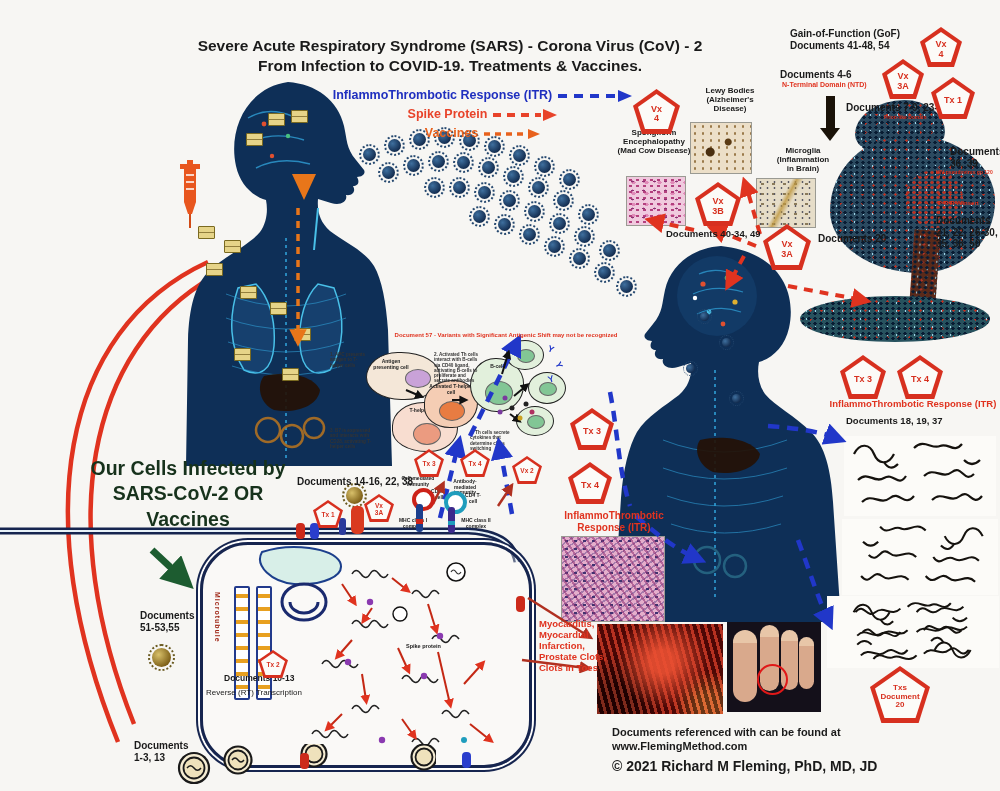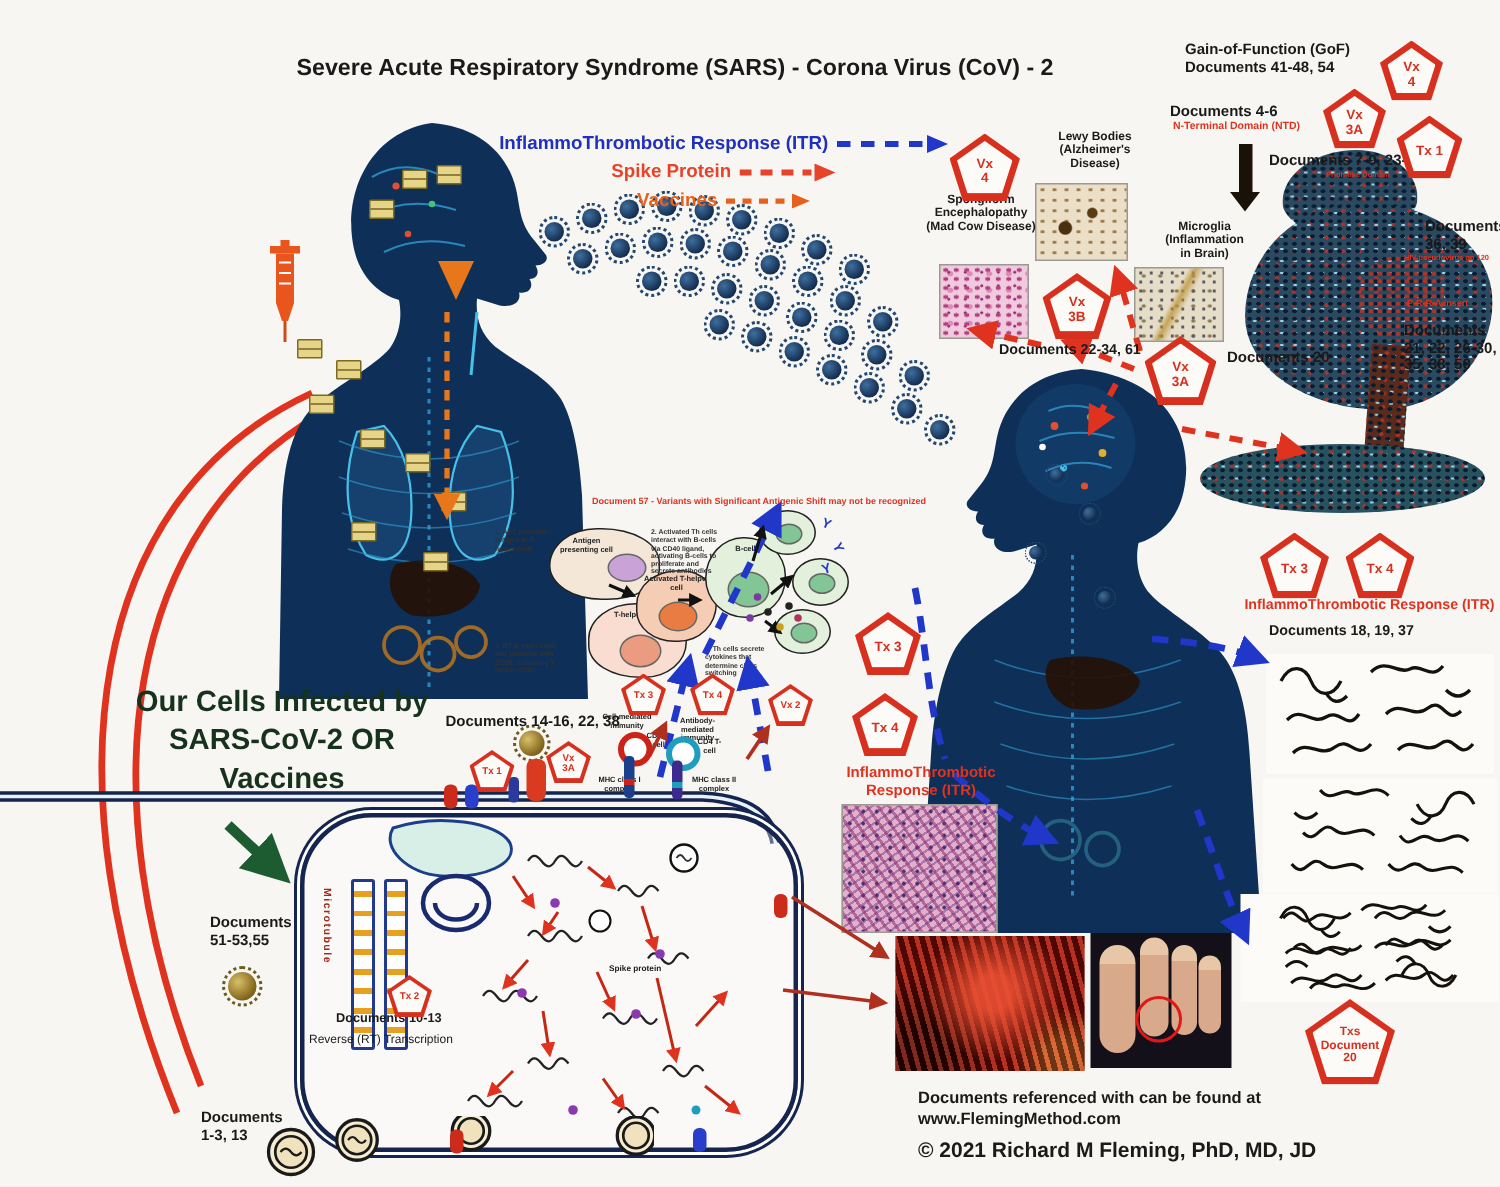--- a/index.html
+++ b/index.html
@@ -165,20 +165,21 @@
     <circle cx="104" cy="320" r="13" stroke="#2a6e8a" stroke-width="2.5" fill="none" opacity=".8"></circle>
     <circle cx="132" cy="326" r="11" stroke="#2a6e8a" stroke-width="2.5" fill="none" opacity=".8"></circle>
   </svg>
   <span class="v v3" style="left:700px;top:312px"></span>
   <span class="v v3" style="left:722px;top:338px"></span>
   <span class="v v3" style="left:686px;top:364px"></span>
   <span class="v v3" style="left:732px;top:394px"></span>
 
   <div class="t ctr" style="left:190px;top:36px;width:520px;font-size:15.5px;line-height:1.3">
     <div>Severe Acute Respiratory Syndrome (SARS) - Corona Virus (CoV) - 2</div>
+    <div>From Infection to COVID-19. Treatments &amp; Vaccines.</div>
   </div>
   <div class="t" style="left:310px;top:86px;width:345px;z-index:45">
     <div class="legrow">
       <span style="color:#1f2fbf;font-size:12.5px">InflammoThrombotic Response (ITR)</span>
       <svg width="74" height="12">
           <line x1="0" y1="6" x2="58" y2="6" stroke="#2137c9" stroke-width="4" stroke-dasharray="9 7"></line>
           <polygon points="60,0 74,6 60,12" fill="#2137c9"></polygon>
         </svg>
     </div>
     <div class="legrow">
@@ -270,21 +271,21 @@
   <div class="t pre ctr" style="left:764px;top:146px;width:78px;font-size:8px">Microglia
 (Inflammation
 in Brain)</div>
   <div class="img micro" style="left:756px;top:178px;width:58px;height:48px"></div>
   <div class="pent m" style="left:695px;top:182px;width:46px;height:44px">
       <div class="pin">
         <span>Vx
 3B</span>
       </div>
     </div>
-  <div class="t" style="left:666px;top:229px;font-size:9.5px">Documents 22-34, 61</div>
+  <div class="t" style="left:666px;top:229px;font-size:9.5px">Documents 40-34, 49</div>
   <div class="pent m" style="left:763px;top:224px;width:48px;height:46px">
       <div class="pin">
         <span>Vx
 3A</span>
       </div>
     </div>
 
   <div class="pent m" style="left:920px;top:27px;width:42px;height:40px">
       <div class="pin">
         <span>Vx
@@ -507,20 +508,25 @@
       <circle cx="138" cy="10" r="12.5" stroke-width="2.2"></circle>
         <circle cx="138" cy="10" r="8.5" stroke-width="1.8" fill="#efe2bc"></circle>
       <circle cx="248" cy="13" r="12.5" stroke-width="2.2"></circle>
         <circle cx="248" cy="13" r="8.5" stroke-width="1.8" fill="#efe2bc"></circle>
     </g>
   </svg>
 
   <div class="t red pre ctr" style="left:561px;top:510px;width:106px;font-size:10px">InflammoThrombotic
 Response (ITR)</div>
   <div class="img itrpink" style="left:561px;top:536px;width:102px;height:84px"></div>
+  <div class="t red pre" style="left:539px;top:619px;width:80px;font-size:9.5px">Myocarditis,
+Myocardial
+Infarction,
+Prostate Clots,
+Clots In Toes</div>
   <div class="img heart" style="left:597px;top:624px;width:126px;height:90px"></div>
   <div class="img" style="left:727px;top:622px;width:94px;height:90px;background:#14101a;border:none">
     <div style="position:absolute;left:6px;top:8px;width:24px;height:72px;background:linear-gradient(#e8c6a8 0 18%,#d9a98c 18%);border-radius:12px"></div>
     <div style="position:absolute;left:33px;top:3px;width:19px;height:66px;background:linear-gradient(#e8c6a8 0 18%,#d9a98c 18%);border-radius:10px"></div>
     <div style="position:absolute;left:54px;top:8px;width:17px;height:60px;background:linear-gradient(#e8c6a8 0 18%,#d9a98c 18%);border-radius:9px"></div>
     <div style="position:absolute;left:72px;top:15px;width:15px;height:52px;background:linear-gradient(#e8c6a8 0 18%,#d9a98c 18%);border-radius:8px"></div>
     <div style="position:absolute;left:30px;top:42px;width:27px;height:27px;border:2.5px solid #e01818;border-radius:50%"></div>
   </div>
 
   <div class="t" style="left:612px;top:726px;font-size:11px">Documents referenced with can be found at</div>

